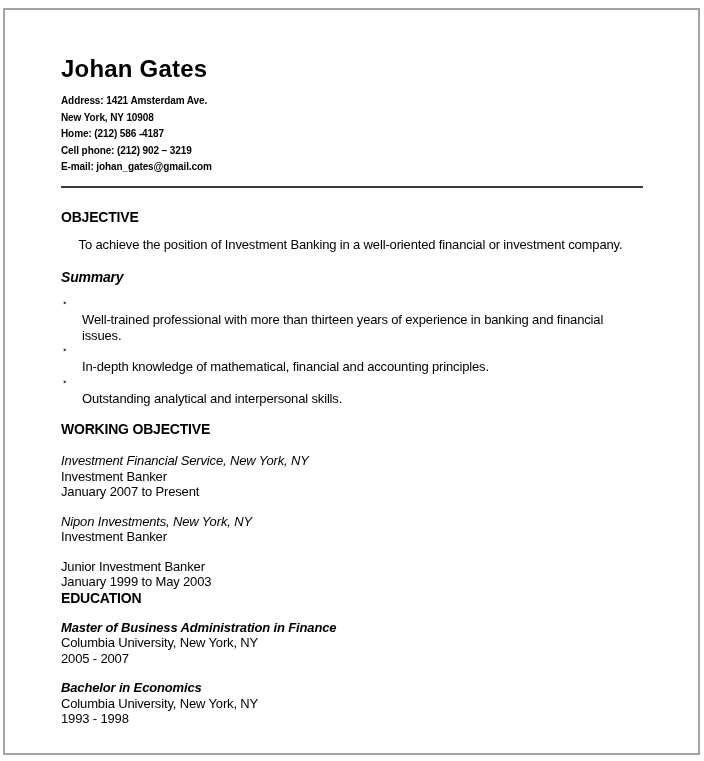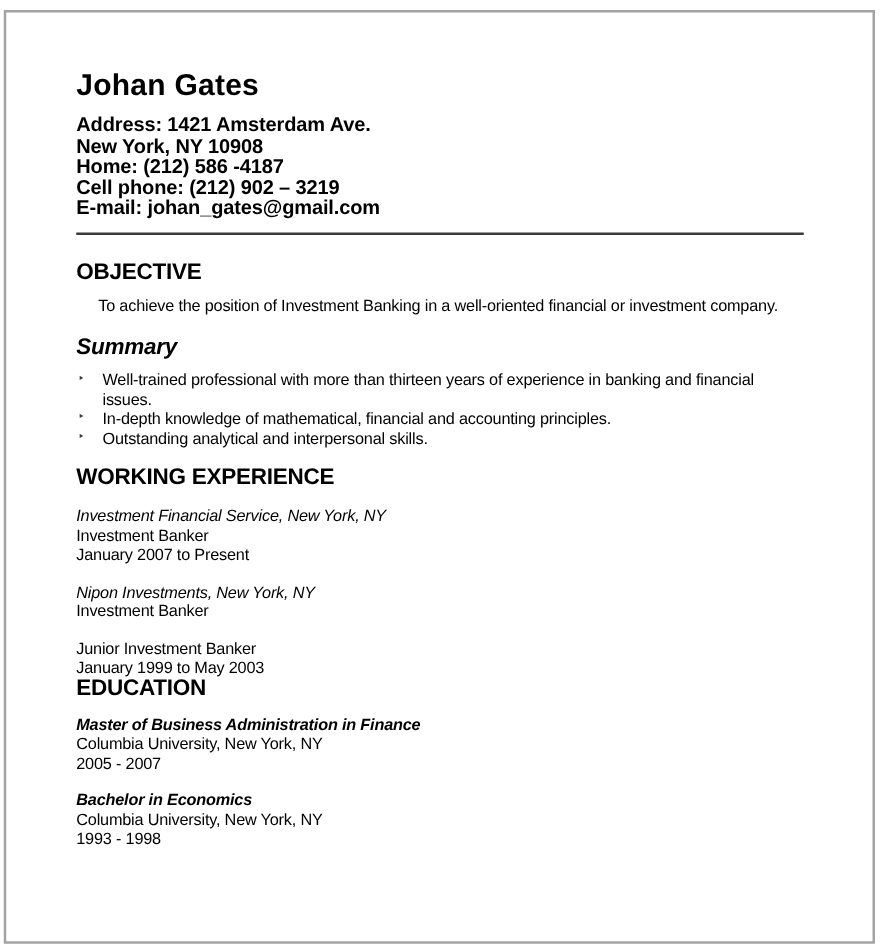--- a/index.html
+++ b/index.html
@@ -22,34 +22,34 @@
   }
   
   .name {
     font-size: 24px;
     line-height: 30px;
     font-weight: bold;
     letter-spacing: 0.2px;
   }
   .contact {
     margin-top: 9px;
-    font-size: 16px;
+    font-size: 10px;
     font-weight: bold;
     line-height: 16.5px;
     letter-spacing: -0.1px;
   }
   .rule {
     margin-top: 10px;
     border: none;
     border-top: 2px solid #3a3a3a;
     width: 582px;
   }
   
   .section-heading {
-    font-size: 18px;
+    font-size: 14px;
     font-weight: bold;
     line-height: 16px;
     letter-spacing: -0.2px;
   }
   .h-objective   { margin-top: 21px; }
   .h-summary     { margin-top: 17px; font-style: italic; }
   .h-experience  { margin-top: 15px; }
   .h-education   { margin-top: 0; }
   .body-text {
     font-size: 13px;
@@ -61,21 +61,21 @@
   .bullet-list { margin-top: 11px; max-width: 560px; }
   .bullet-item { display: flex; }
   .bullet-glyph {
     width: 21px;
     flex: 0 0 21px;
     font-size: 11px;
     line-height: 15.5px;
     color: #3c3c3c;
     padding-left: 2px;
   }
-  .bullet-text { flex: 1; }
+  .bullet-text { flex: 1; margin-top: 16px; }
   
   .entry { margin-top: 14px; }
   .entry-company {
     font-style: italic;
   }
   .entry-degree {
     font-style: italic;
     font-weight: bold;
   }
 </style>
@@ -109,21 +109,21 @@
       <div class="bullet-item">
         <span class="bullet-glyph">‣</span>
         <span class="bullet-text">In-depth knowledge of mathematical, financial and accounting principles.</span>
       </div>
       <div class="bullet-item">
         <span class="bullet-glyph">‣</span>
         <span class="bullet-text">Outstanding analytical and interpersonal skills.</span>
       </div>
     </div>
 
-    <div class="section-heading h-experience">WORKING EXPERIENCE</div>
+    <div class="section-heading h-experience">WORKING OBJECTIVE</div>
 
     <div class="entry body-text" style="margin-top:16px;">
       <div class="entry-company">Investment Financial Service, New York, NY</div>
       <div>Investment Banker</div>
       <div>January 2007 to Present</div>
     </div>
 
     <div class="entry body-text">
       <div class="entry-company">Nipon Investments, New York, NY</div>
       <div>Investment Banker</div>

